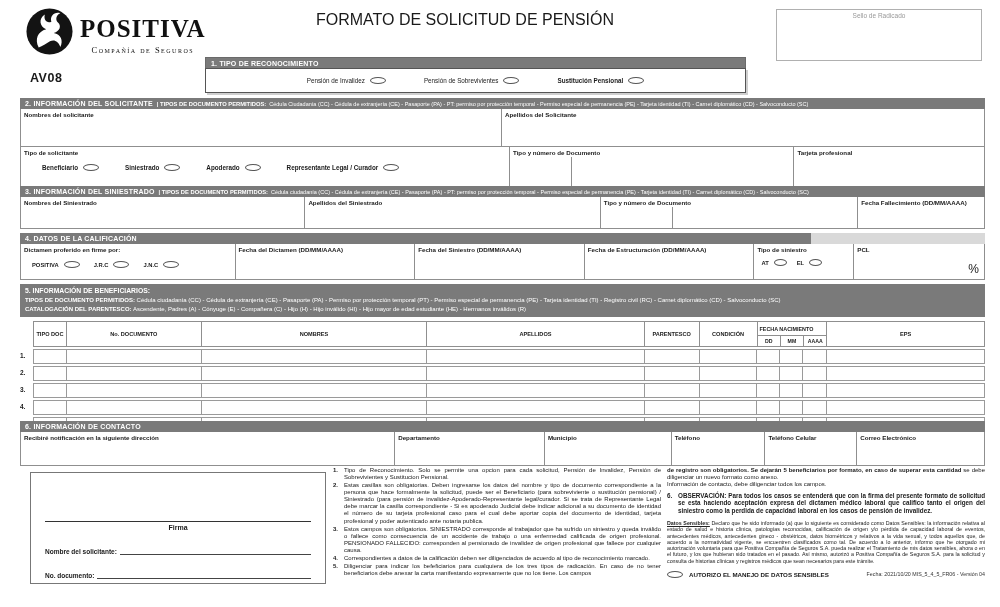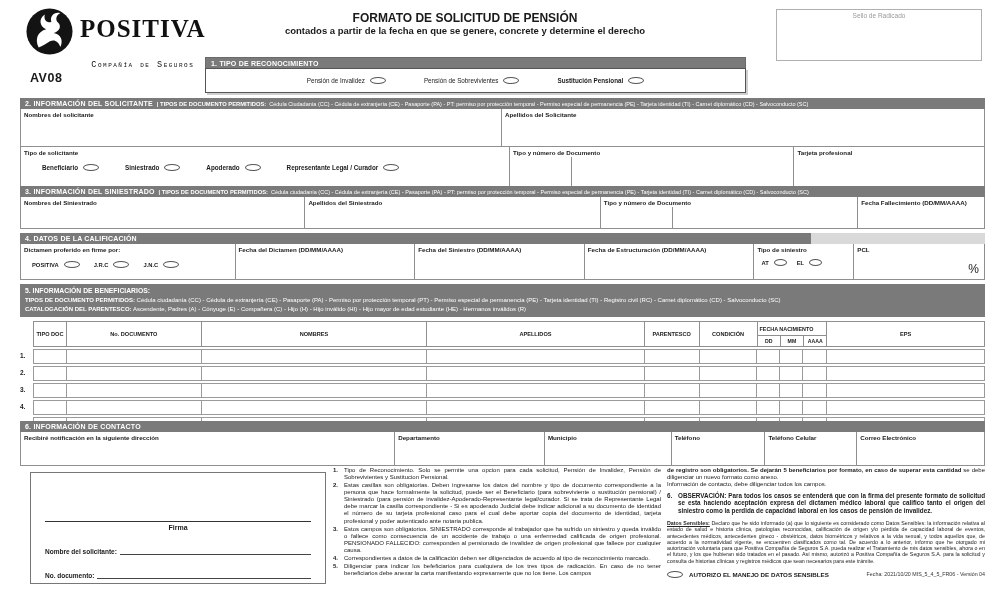--- a/index.html
+++ b/index.html
@@ -4,23 +4,23 @@
 <style>
   * { margin:0; padding:0; box-sizing:border-box; }
   body { background:#e8e8e8; font-family:"Liberation Sans", sans-serif; }
   .page { position:relative; width:1000px; height:607px; background:#fff; color:#1a1a1a; overflow:hidden; margin:0 auto; }
 
   
   .logo { position:absolute; left:26px; top:8px; display:flex; align-items:flex-start; gap:7px; }
   .logo svg { width:47px; height:47px; }
   .logo-text { padding-top:10px; text-align:center; }
   .wordmark { font-family:"Liberation Serif", serif; font-size:25px; font-weight:bold; letter-spacing:1px; line-height:0.9; color:#111; }
-  .tagline { font-family:Liberation Mono, monospace; font-size:8.5px; font-variant:small-caps; letter-spacing:1.5px; color:#111; margin-top:19px; }
+  .tagline { font-family:Liberation Serif, serif; font-size:8.5px; font-variant:small-caps; letter-spacing:1.5px; color:#111; margin-top:4px; }
   .title-block { position:absolute; left:255px; top:11px; width:420px; text-align:center; }
-  .form-title { font-size:12px; font-weight:bold; margin-bottom:0; }
+  .form-title { font-size:16px; font-weight:normal; margin-bottom:6px; }
   .form-sub { font-size:9.5px; font-weight:bold; line-height:1.25; }
   .stamp { position:absolute; left:776px; top:9px; width:206px; height:52px; border:1px solid #b0b0b0; text-align:center; padding-top:2px; font-size:6.5px; color:#999; }
   .av08 { position:absolute; left:30px; top:71px; font-size:12.5px; font-weight:bold; letter-spacing:0.5px; }
 
   
   .bar { background:#7a7a7a; color:#fff; height:11px; display:flex; align-items:center; padding-left:5px; white-space:nowrap; overflow:hidden; }
   .bar-title { font-size:7px; font-weight:bold; letter-spacing:0.2px; }
   .bar-sep { font-size:5.8px; font-weight:bold; margin-left:4px; }
   .bar-note { font-size:5.5px; margin-left:3px; }
   .frow { display:flex; border:1px solid #8f8f8f; border-top:none; background:#fff; }
@@ -101,21 +101,20 @@
       <path fill="#ffffff" d="M27 84 C18 66 25 50 43 45 C29 40 26 23 40 14 C37 26 45 33 54 29 C50 17 61 7 73 11 C64 15 62 25 68 31 C76 38 72 50 59 53 C74 56 80 69 73 83 C69 70 59 66 51 71 C43 76 35 81 27 84 Z"></path>
     </svg>
     <div class="logo-text">
       <div class="wordmark">POSITIVA</div>
       <div class="tagline">Compañía de Seguros</div>
     </div>
   </div>
 
   <div class="title-block">
     <div class="form-title">FORMATO DE SOLICITUD DE PENSIÓN</div>
-    <div class="form-sub">contados a partir de la fecha en que se genere, concrete y determine el derecho</div>
   </div>
 
   <div class="stamp">
     <span>Sello de Radicado</span>
   </div>
 
   <div class="av08">AV08</div>
 
   <div class="sec1">
     <div class="bar">

